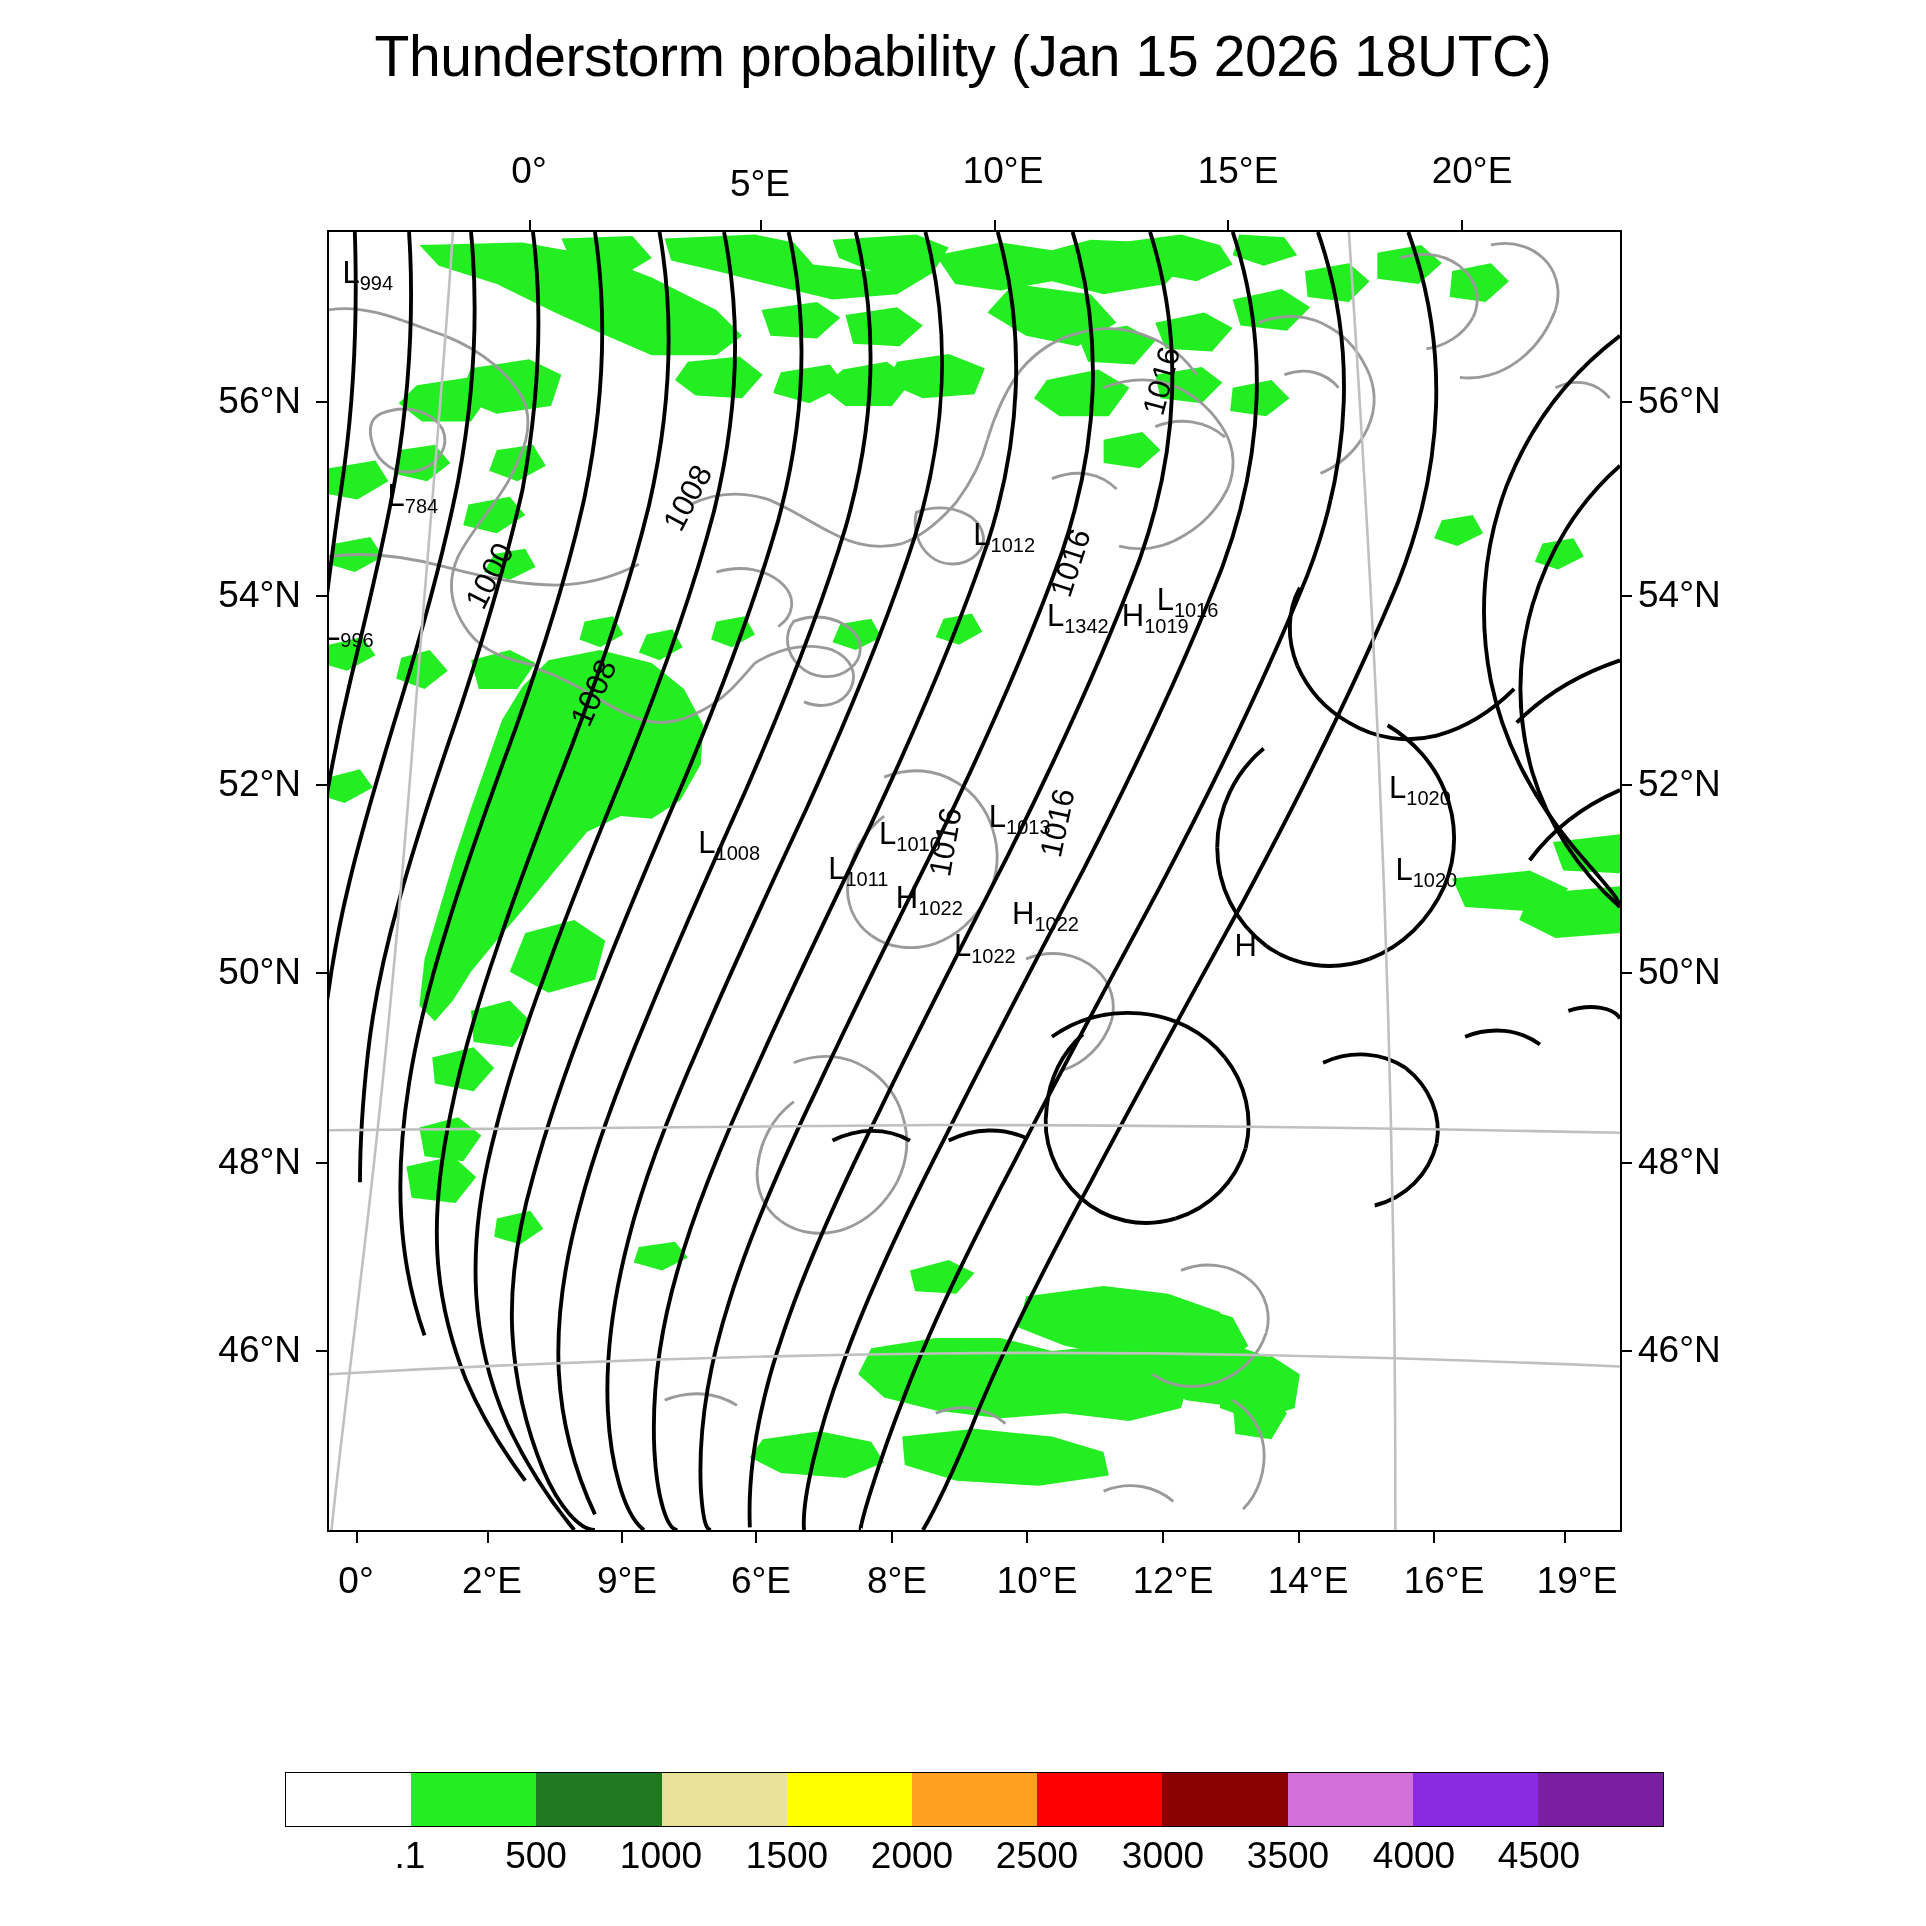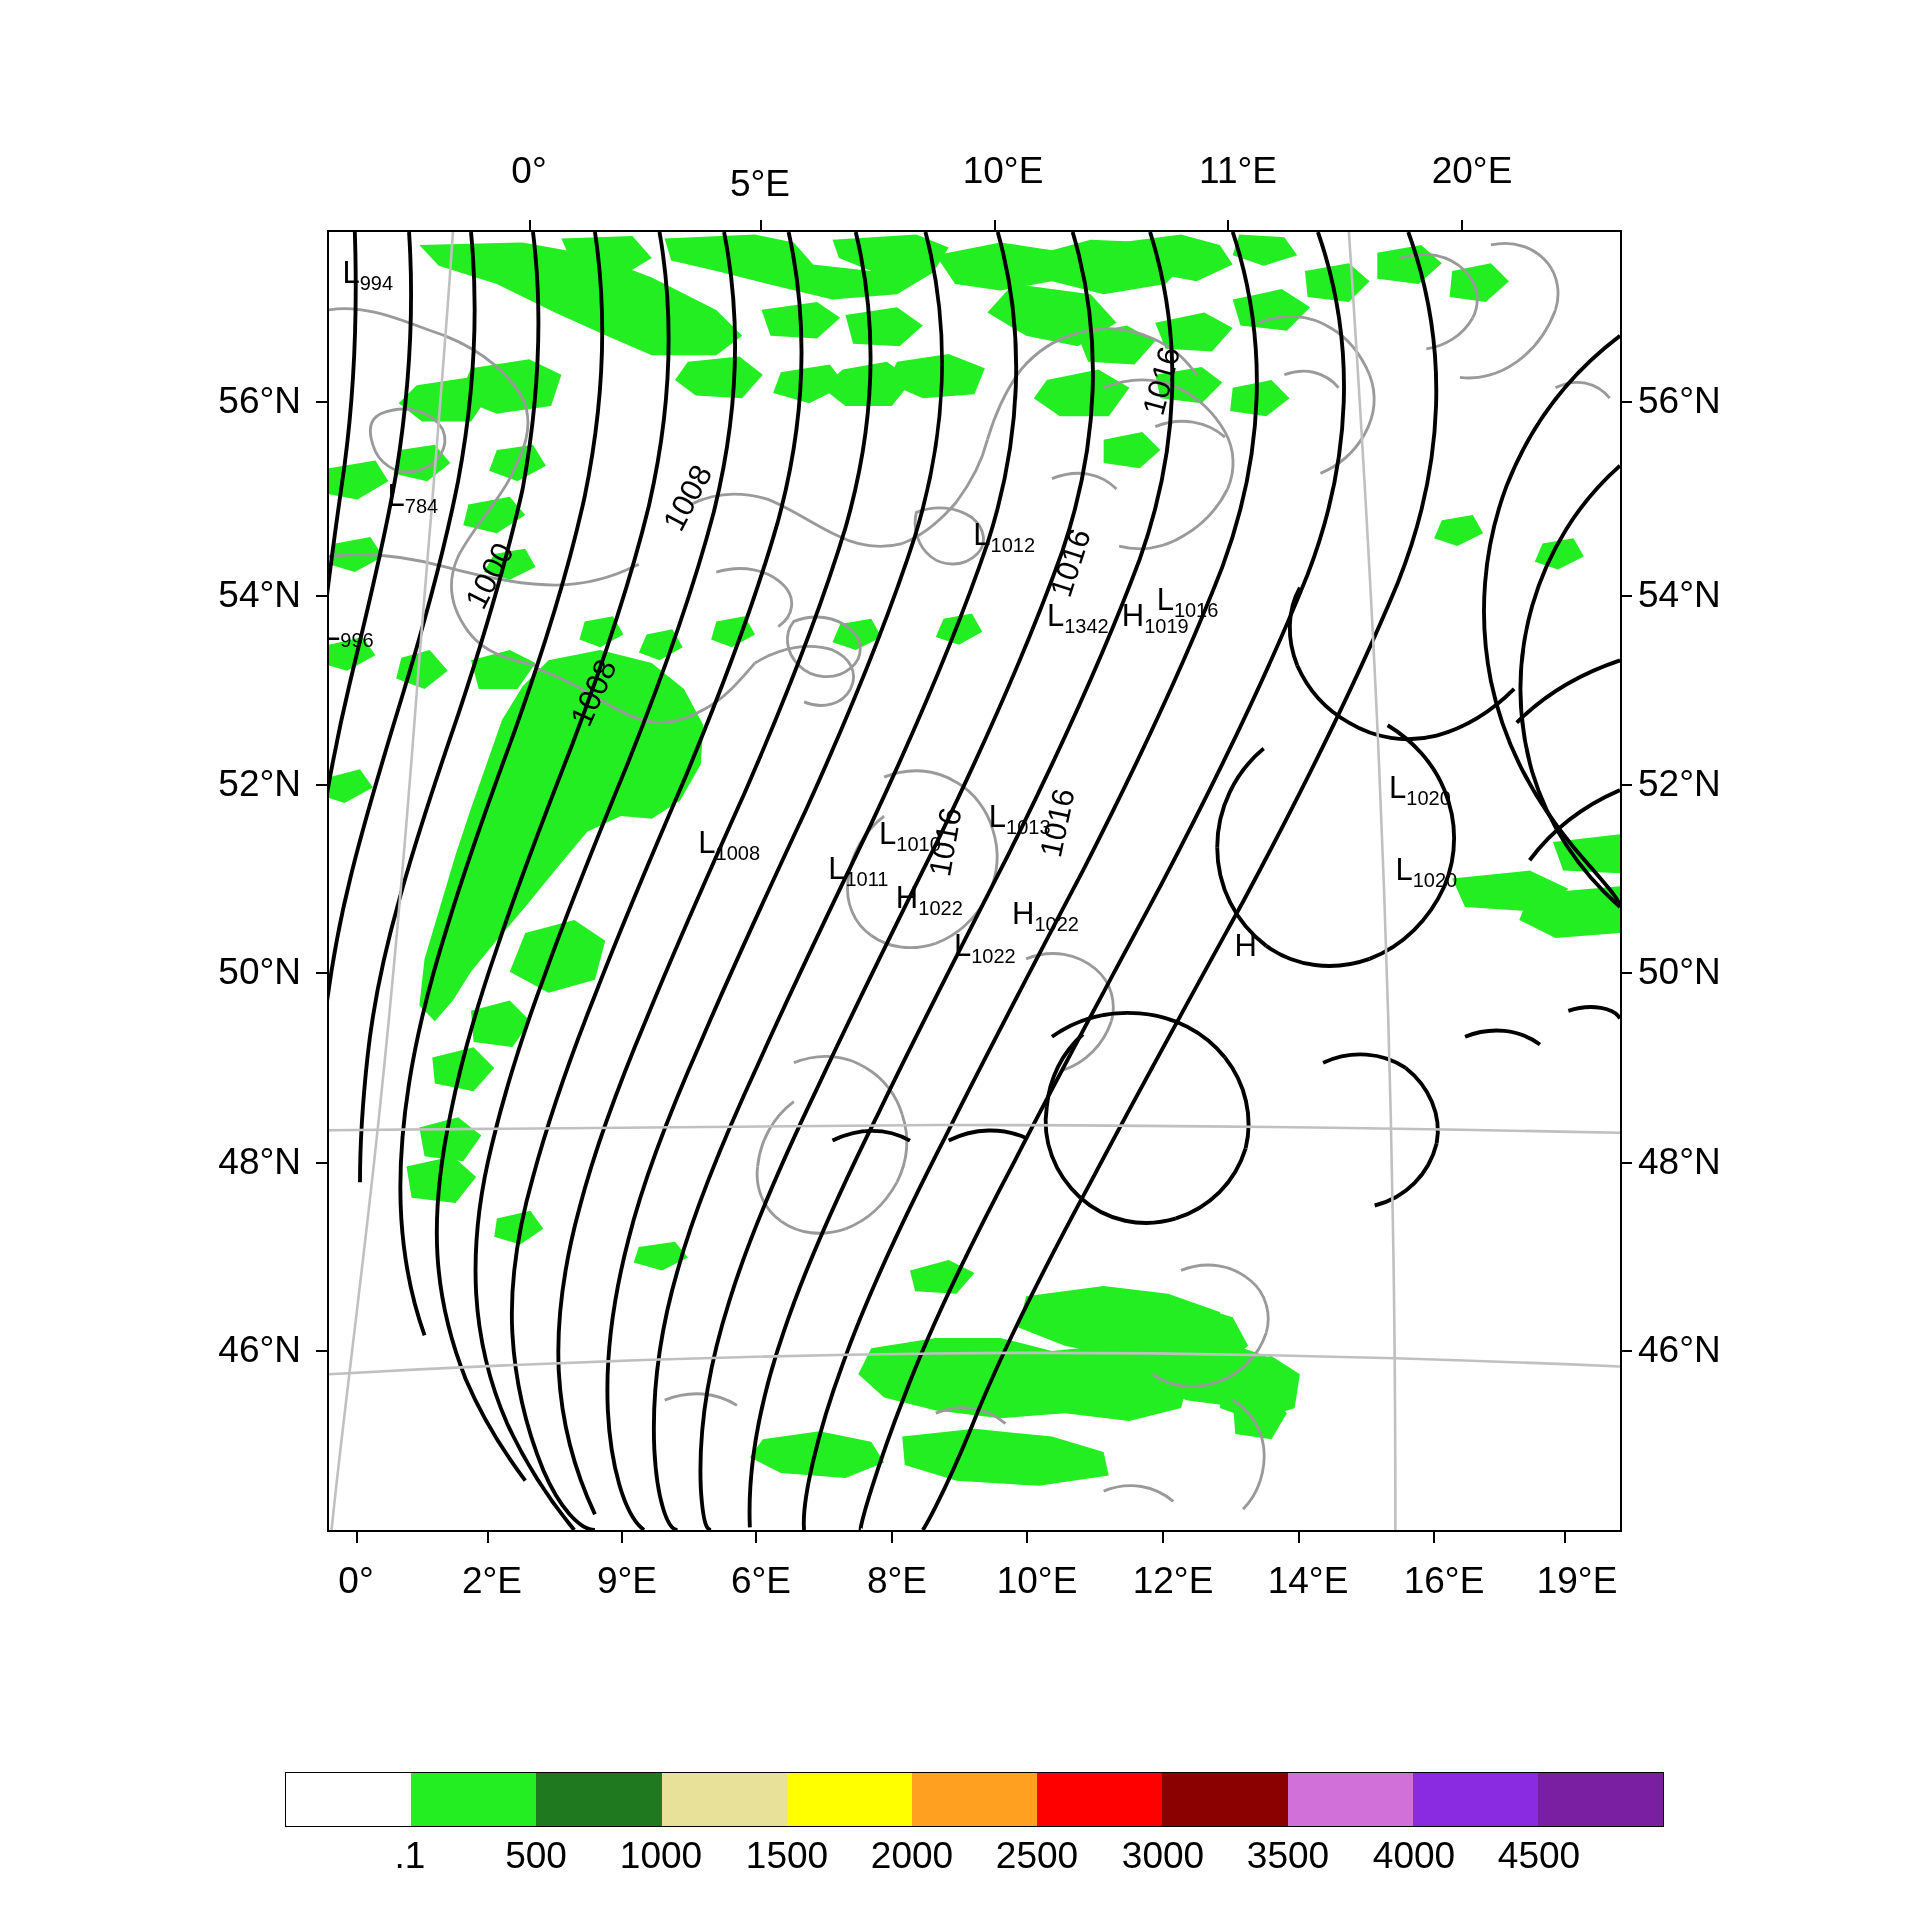--- a/index.html
+++ b/index.html
@@ -93,20 +93,21 @@
     transform:translate(-50%,-50%);
   }
   .ann sub{font-size:20px;text-align:center;}
   
 </style>
 </head>
 <body>
 
 <div id="root">
 
+  <div class="title">Thunderstorm probability (Jan 15 2026 18UTC)</div>
 
   <div class="map-frame">
     <svg class="map-svg" viewBox="0 0 1000 1000" preserveAspectRatio="none">
 
       <g fill="#22ee22">
         <path d="M70,10 L150,8 L205,18 L250,35 L300,60 L320,80 L300,95 L250,95 L215,80 L175,62 L130,40 L85,26 Z"></path>
         <path d="M180,5 L235,3 L250,20 L225,35 L190,28 Z"></path>
         <path d="M260,5 L330,2 L360,8 L375,25 L420,30 L450,18 L470,30 L440,48 L390,52 L340,40 L300,30 L265,22 Z"></path>
         <path d="M390,6 L455,2 L480,12 L470,28 L420,30 L395,20 Z"></path>
         <path d="M470,18 L520,8 L560,14 L590,6 L640,8 L665,22 L648,40 L600,48 L560,38 L520,45 L485,40 Z"></path>
@@ -335,21 +336,21 @@
     <div class="tick" style="left:1621px;top:784px;width:10.8px;height:2.3px"></div>
     <div class="tick" style="left:1621px;top:972px;width:10.8px;height:2.3px"></div>
     <div class="tick" style="left:1621px;top:1162px;width:10.8px;height:2.3px"></div>
     <div class="tick" style="left:1621px;top:1350px;width:10.8px;height:2.3px"></div>
   </div>
 
   <div>
     <div class="axlabel" style="left:529px;top:171px">0°</div>
     <div class="axlabel" style="left:760px;top:184px">5°E</div>
     <div class="axlabel" style="left:1003px;top:171px">10°E</div>
-    <div class="axlabel" style="left:1238px;top:171px">11°E</div>
+    <div class="axlabel" style="left:1238px;top:171px">15°E</div>
     <div class="axlabel" style="left:1472px;top:171px">20°E</div>
   </div>
 
   <div>
     <div class="axlabel" style="left:356px;top:1581px">0°</div>
     <div class="axlabel" style="left:492px;top:1581px">2°E</div>
     <div class="axlabel" style="left:627px;top:1581px">9°E</div>
     <div class="axlabel" style="left:761px;top:1581px">6°E</div>
     <div class="axlabel" style="left:897px;top:1581px">8°E</div>
     <div class="axlabel" style="left:1037px;top:1581px">10°E</div>

